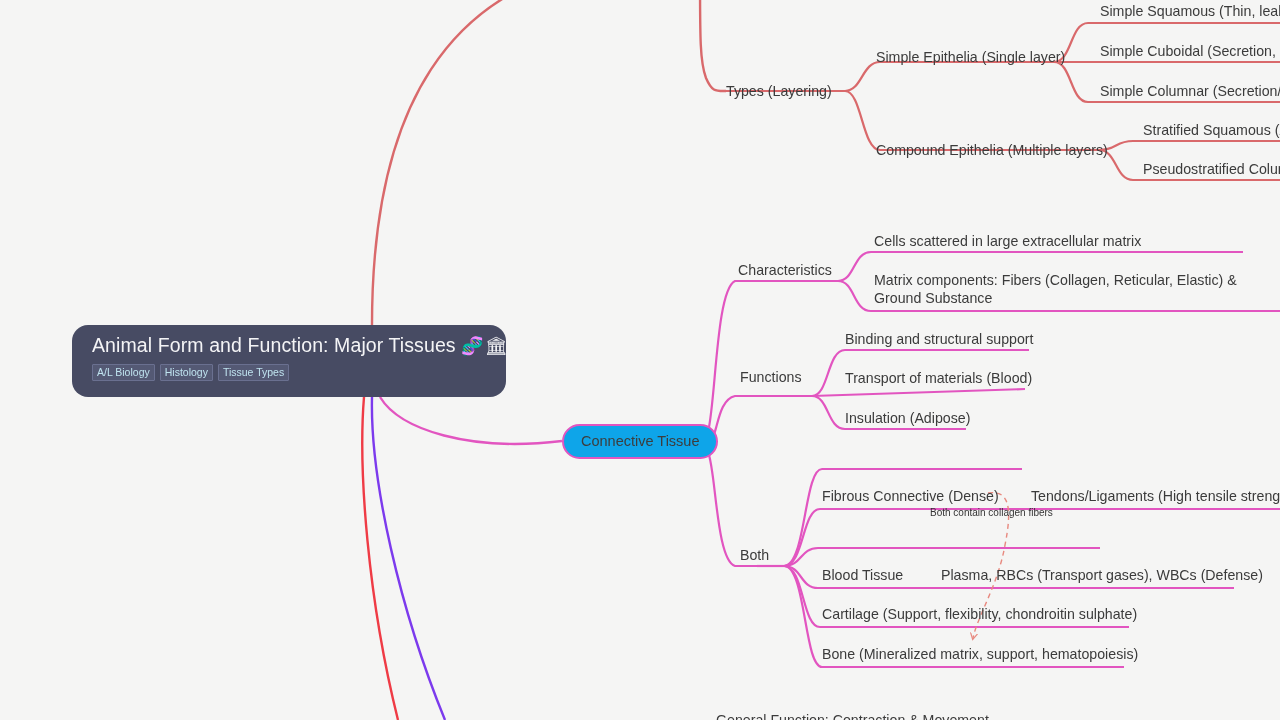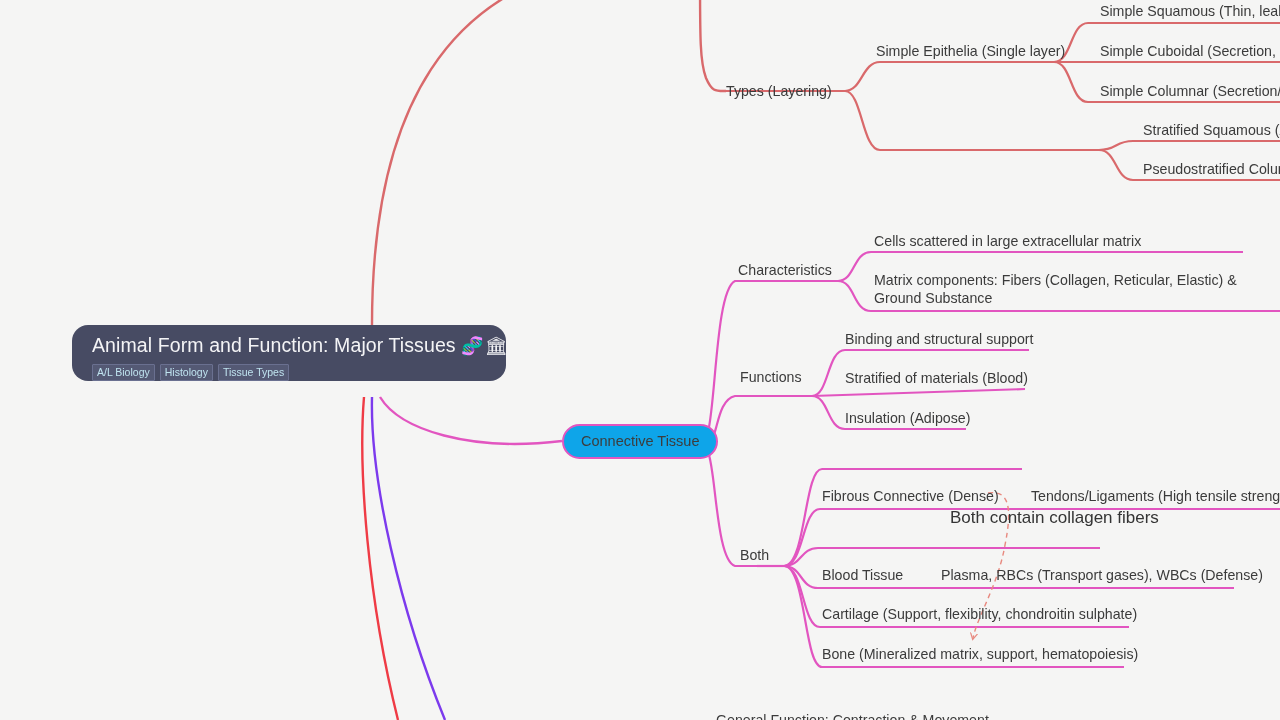--- a/index.html
+++ b/index.html
@@ -10,21 +10,21 @@
     overflow:hidden;
     position:relative;
   }
   #canvas{position:absolute;left:0;top:0;width:1280px;height:720px;}
   svg.edges{position:absolute;left:0;top:0;width:1280px;height:720px;pointer-events:none;}
 
   
   .root-node{
     position:absolute;
     left:72px;top:325px;
-    width:434px;height:56px;
+    width:434px;height:72px;
     background:#474b63;
     border-radius:16px;
     box-sizing:border-box;
     padding:10px 20px 8px 20px;
     z-index:5;
   }
   .root-title{
     color:#f4f4f6;
     font-size:19.5px;
     letter-spacing:.1px;
@@ -60,21 +60,21 @@
   
   .lbl{
     position:absolute;
     color:#3b3b3b;
     font-size:14.2px;
     white-space:nowrap;
     line-height:1.28;
     z-index:3;
   }
   .lbl.wrap{white-space:normal;}
-  .lbl.small{font-size:17px;color:#343434;margin-left:20px;}
+  .lbl.small{font-size:10px;color:#343434;}
 </style>
 </head>
 <body>
 
 <div id="canvas">
 
   <svg class="edges" viewBox="0 0 1280 720">
     <defs>
       <marker id="arrowcl" markerWidth="9" markerHeight="9" refX="5" refY="4.2" orient="auto" markerUnits="userSpaceOnUse">
         <path d="M0,0.6 L6.5,4.2 L0,7.8" fill="none" stroke="#e8897f" stroke-width="1.2"></path>
@@ -135,38 +135,39 @@
     </div>
     <div class="root-tags">
       <span class="tag">A/L Biology</span>
       <span class="tag">Histology</span>
       <span class="tag">Tissue Types</span>
     </div>
   </div>
 
   <div class="lbl" style="left:726px;top:82px;">Types (Layering)</div>
 
-  <div class="lbl" style="left:876px;top:42px;">Simple Epithelia (Single layer)</div>
+  <div class="lbl" style="left:876px;top:48px;">Simple Epithelia (Single layer)</div>
+  <div class="lbl" style="left:876px;top:141px;">Compound Epithelia (Multiple layers)</div>
 
   <div class="lbl" style="left:1100px;top:2px;">Simple Squamous (Thin, leaky</div>
   <div class="lbl" style="left:1100px;top:42px;">Simple Cuboidal (Secretion, gl</div>
   <div class="lbl" style="left:1100px;top:82px;">Simple Columnar (Secretion/A</div>
 
   <div class="lbl" style="left:1143px;top:121px;">Stratified Squamous (A</div>
   <div class="lbl" style="left:1143px;top:160px;">Pseudostratified Colun</div>
 
   <div class="pill" style="left:562px;top:424px;">Connective Tissue</div>
 
   <div class="lbl" style="left:738px;top:261px;">Characteristics</div>
   <div class="lbl wrap" style="left:874px;top:271px;width:400px;">Matrix components: Fibers (Collagen, Reticular, Elastic) &amp; Ground Substance</div>
   <div class="lbl" style="left:874px;top:232px;">Cells scattered in large extracellular matrix</div>
 
   <div class="lbl" style="left:740px;top:368px;">Functions</div>
   <div class="lbl" style="left:845px;top:330px;">Binding and structural support</div>
-  <div class="lbl" style="left:845px;top:369px;">Stratified of materials (Blood)</div>
+  <div class="lbl" style="left:845px;top:369px;">Transport of materials (Blood)</div>
   <div class="lbl" style="left:845px;top:409px;">Insulation (Adipose)</div>
 
   <div class="lbl" style="left:740px;top:546px;">Both</div>
 
   <div class="lbl" style="left:822px;top:487px;">Fibrous Connective (Dense)</div>
   <div class="lbl" style="left:822px;top:566px;">Blood Tissue</div>
   <div class="lbl" style="left:822px;top:605px;">Cartilage (Support, flexibility, chondroitin sulphate)</div>
   <div class="lbl" style="left:822px;top:645px;">Bone (Mineralized matrix, support, hematopoiesis)</div>
 
   <div class="lbl" style="left:1031px;top:487px;">Tendons/Ligaments (High tensile strength</div>

